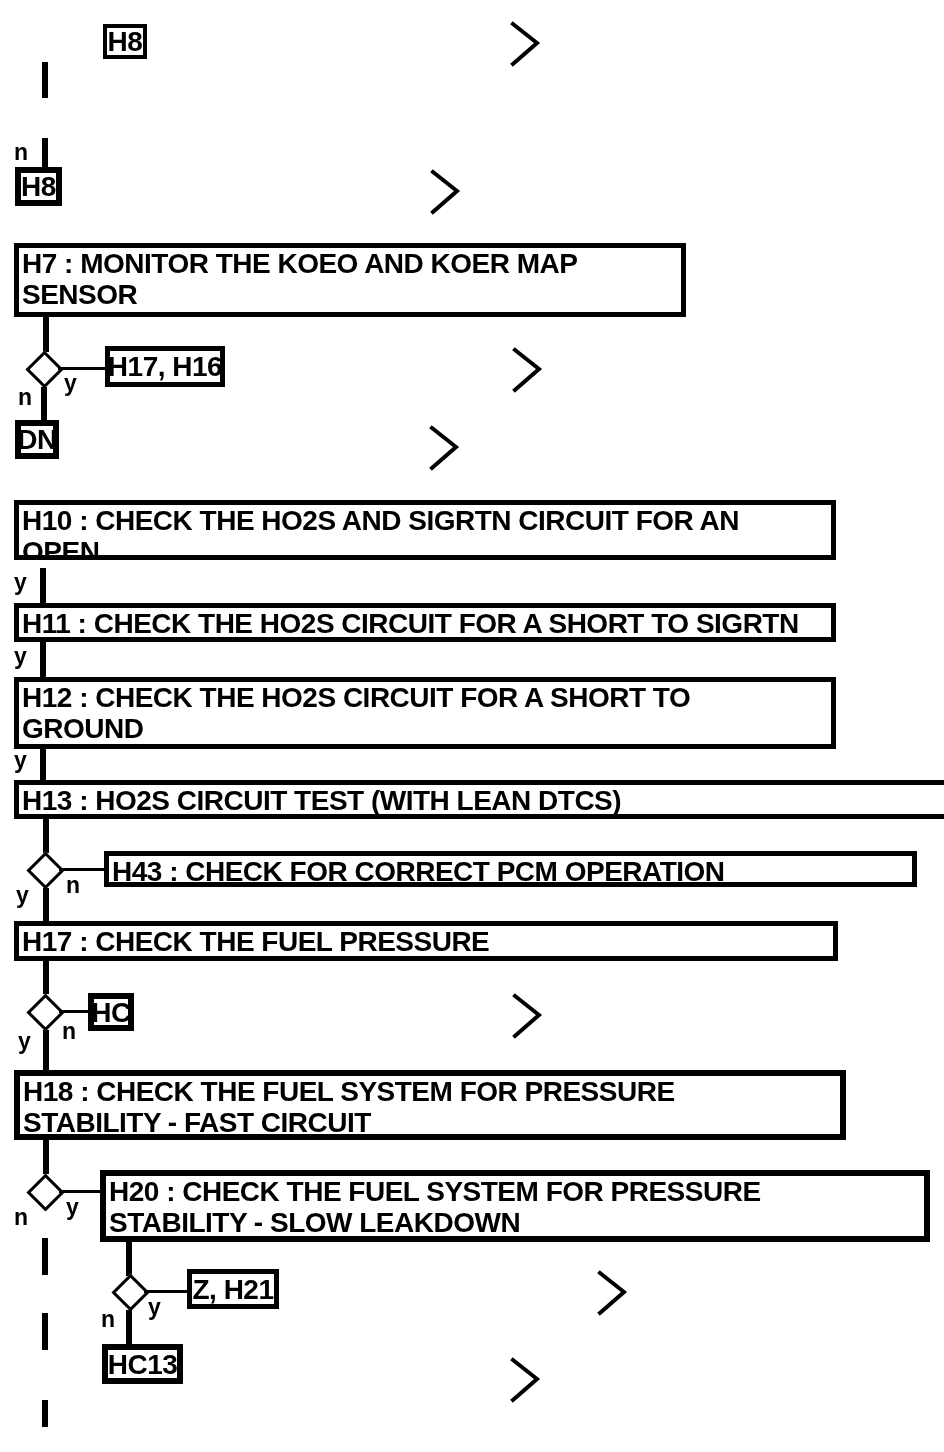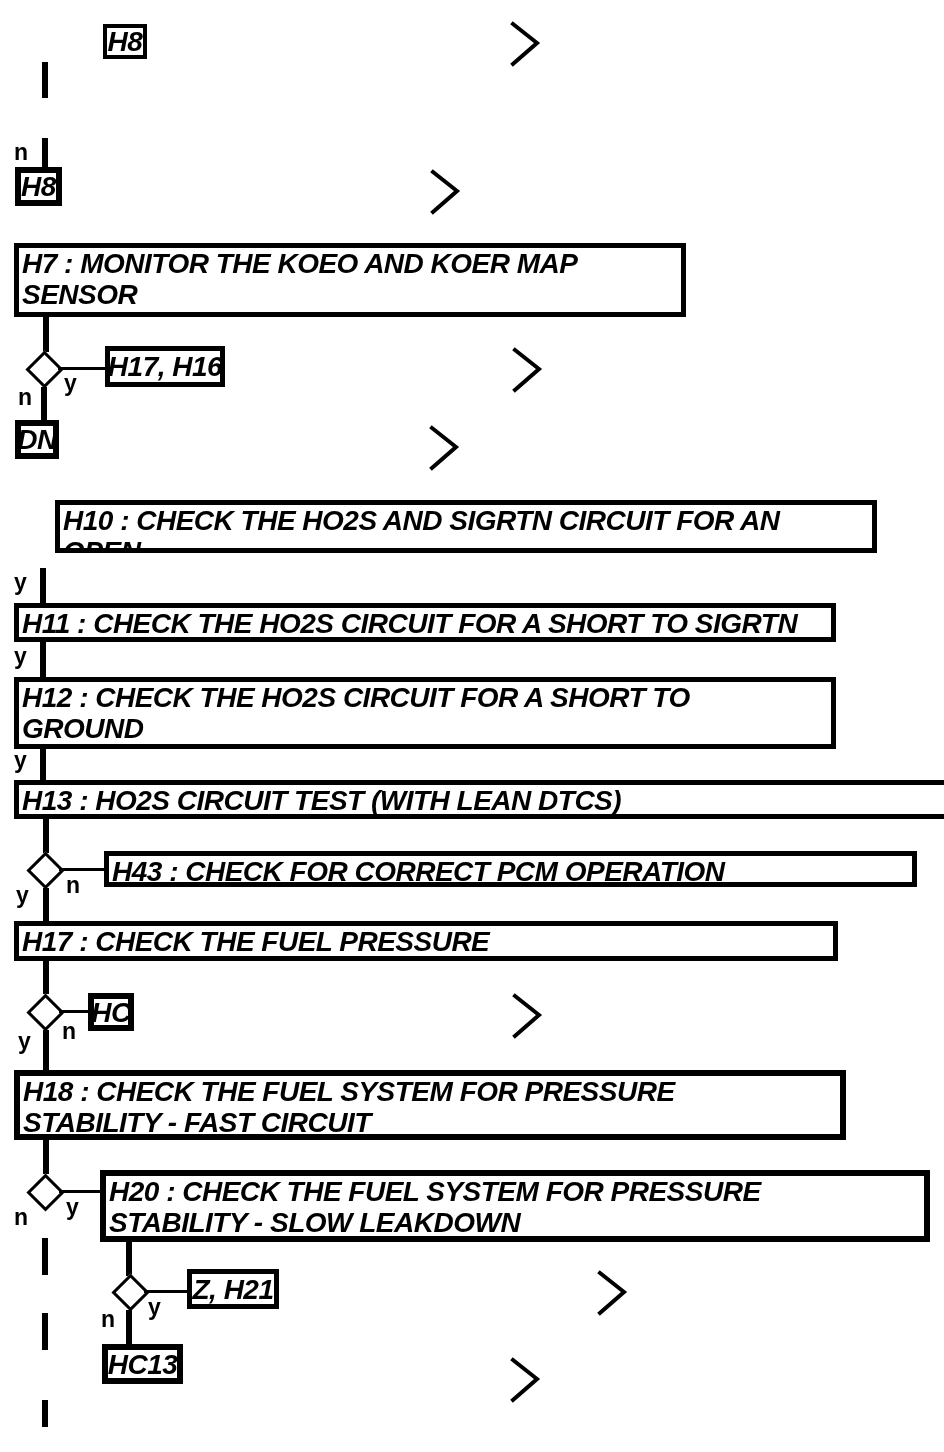--- a/index.html
+++ b/index.html
@@ -3,21 +3,21 @@
 <meta charset="utf-8">
 <style>
   html,body{margin:0;padding:0;background:#ffffff;}
   #stage{
     position:relative;width:944px;height:1452px;background:#ffffff;overflow:hidden;
     font-family:"Liberation Sans",sans-serif;color:#000;
   }
   .box{
     position:absolute;box-sizing:border-box;background:#fff;border:5px solid #000;
     font-weight:bold;font-size:28px;line-height:31px;letter-spacing:-0.5px;
-    padding:0 3px;white-space:pre-line;overflow:hidden;font-style:italic;
+    padding:0 3px;white-space:pre-line;overflow:hidden;
   }
   .box.sm{
     border-width:6px;display:flex;align-items:center;justify-content:center;
     padding:0 2px;text-align:center;white-space:nowrap;
   }
   .box.thin{border-width:4px;}
   .vline{position:absolute;width:6px;background:#000;}
   .hline{position:absolute;height:3px;background:#000;}
   .dash{position:absolute;width:6px;background:#000;}
   .diamond{
@@ -65,21 +65,21 @@
       </svg>
   </div>
   <div class="vline" style="left:41px;top:387px;height:33px;"></div>
   <div class="box sm" style="left:15px;top:420px;width:44px;height:39px;">DN</div>
   <div class="chev" style="left:428px;top:424px;">
     <svg width="32" height="48" viewBox="0 0 32 48">
         <path d="M4 4 L28 23 L4 44" fill="none" stroke="#000" stroke-width="4" stroke-linecap="square"></path>
       </svg>
   </div>
 
-  <div class="box" style="left:14px;top:500px;width:822px;height:53px;margin-left:41px;">H10 : CHECK THE HO2S AND SIGRTN CIRCUIT FOR AN
+  <div class="box" style="left:14px;top:500px;width:822px;height:60px;">H10 : CHECK THE HO2S AND SIGRTN CIRCUIT FOR AN
 OPEN</div>
   <div class="lbl" style="left:14px;top:571px;">y</div>
   <div class="vline" style="left:40px;top:568px;height:36px;"></div>
 
   <div class="box" style="left:14px;top:603px;width:822px;height:39px;">H11 : CHECK THE HO2S CIRCUIT FOR A SHORT TO SIGRTN</div>
   <div class="lbl" style="left:14px;top:645px;">y</div>
   <div class="vline" style="left:40px;top:642px;height:36px;"></div>
 
   <div class="box" style="left:14px;top:677px;width:822px;height:72px;">H12 : CHECK THE HO2S CIRCUIT FOR A SHORT TO
 GROUND</div>

